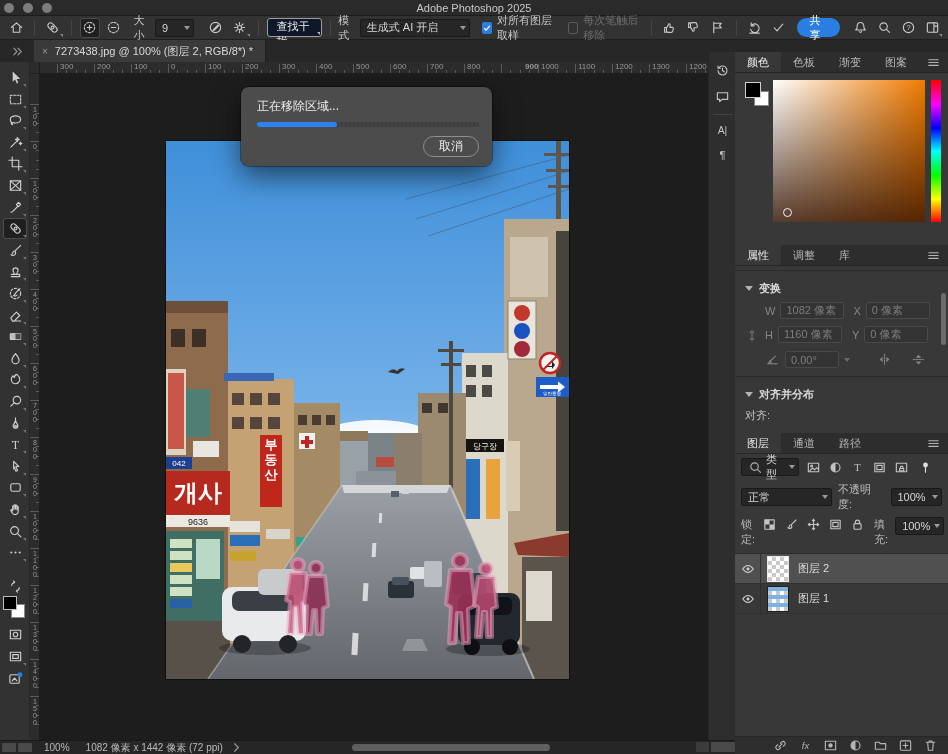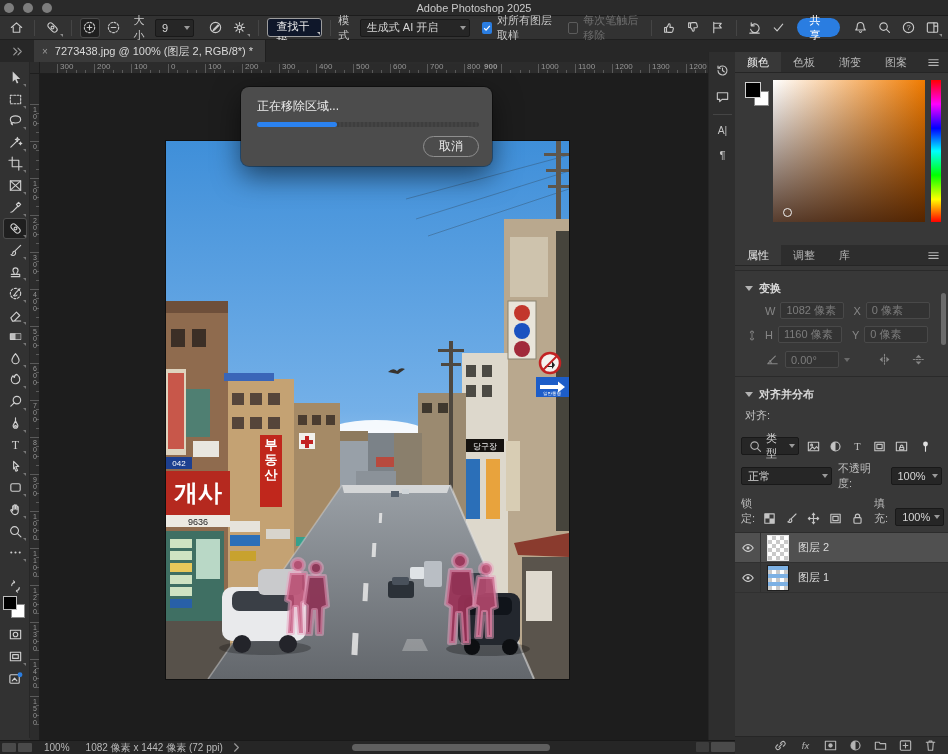--- a/index.html
+++ b/index.html
@@ -661,21 +661,21 @@
     <span class="hlab" style="left: 390px;">700</span>
     <div class="htick" style="left: 424px;"></div>
     <div class="htick minor" style="left: 433.25px;"></div>
     <div class="htick minor" style="left: 442.5px;"></div>
     <div class="htick minor" style="left: 451.75px;"></div>
     <span class="hlab" style="left: 427px;">800</span>
     <div class="htick" style="left: 461px;"></div>
     <div class="htick minor" style="left: 470.25px;"></div>
     <div class="htick minor" style="left: 479.5px;"></div>
     <div class="htick minor" style="left: 488.75px;"></div>
-    <span class="hlab" style="left: 444px; font-weight: bold;">900</span>
+    <span class="hlab" style="left: 485px; font-weight: bold;">900</span>
     <div class="htick" style="left: 498px;"></div>
     <div class="htick minor" style="left: 507.25px;"></div>
     <div class="htick minor" style="left: 516.5px;"></div>
     <div class="htick minor" style="left: 525.75px;"></div>
     <span class="hlab" style="left: 501px;">1000</span>
     <div class="htick" style="left: 535px;"></div>
     <div class="htick minor" style="left: 544.25px;"></div>
     <div class="htick minor" style="left: 553.5px;"></div>
     <div class="htick minor" style="left: 562.75px;"></div>
     <span class="hlab" style="left: 538px;">1100</span>
@@ -1136,20 +1136,34 @@
     <div class="divider" style="margin-top:8px"></div>
     <div class="hdr">
       <span class="chevdown"></span>
       <span>对齐并分布</span>
     </div>
     <div style="padding:0 10px;color:#c2c2c2">对齐:</div>
     <div class="vthumb" style="right:2px;top:48px;width:5px;height:52px"></div>
   </div>
 
   <div class="panel" style="top:381px;height:321px">
+    <div class="ptabs">
+      <div class="ptab active">图层</div>
+      <div class="ptab">通道</div>
+      <div class="ptab">路径</div>
+      <div class="pmenu">
+          <span class="ic">
+            <svg viewBox="0 0 16 16" width="15" height="15">
+              <g fill="none" stroke="currentColor" stroke-width="1.2" stroke-linecap="round" stroke-linejoin="round">
+                <path d="M3 5h10M3 8h10M3 11h10"></path>
+              </g>
+            </svg>
+          </span>
+        </div>
+    </div>
     <div style="display:flex;align-items:center;gap:7px;padding:4px 6px">
       <span class="sel" style="width:58px">
           <span style="display:flex;align-items:center;gap:3px">
             <span class="ic" style="color:#b0b0b0">
               <svg viewBox="0 0 16 16" width="15" height="15">
                 <g fill="none" stroke="currentColor" stroke-width="1.2" stroke-linecap="round" stroke-linejoin="round">
                   <circle cx="7" cy="7" r="4"></circle>
                   <path d="M10 10 13.3 13.3"></path>
                 </g>
               </svg>
@@ -1211,21 +1225,21 @@
       <span class="sel" style="width:92px">
           <span>正常</span>
           <span class="chev"></span>
         </span>
       <span style="color:#bdbdbd">不透明度:</span>
       <span class="sel" style="width:52px">
           <span>100%</span>
           <span class="chev"></span>
         </span>
     </div>
-    <div style="display:flex;align-items:flex-end;gap:7px;padding:0 6px 6px;border-bottom:1px solid #2c2c2c">
+    <div style="display:flex;align-items:flex-start;gap:7px;padding:0 6px 6px;border-bottom:1px solid #2c2c2c">
       <span style="color:#bdbdbd">锁定:</span>
       <span class="ic" style="color:#c4c4c4">
           <svg viewBox="0 0 16 16" width="15" height="15">
             <g fill="none" stroke="currentColor" stroke-width="1.2" stroke-linecap="round" stroke-linejoin="round">
               <rect x="3" y="3" width="10" height="10"></rect>
               <path fill="currentColor" stroke="none" d="M3 3h5v5H3zM8 8h5v5H8z"></path>
             </g>
           </svg>
         </span>
       <span class="ic" style="color:#c4c4c4">

